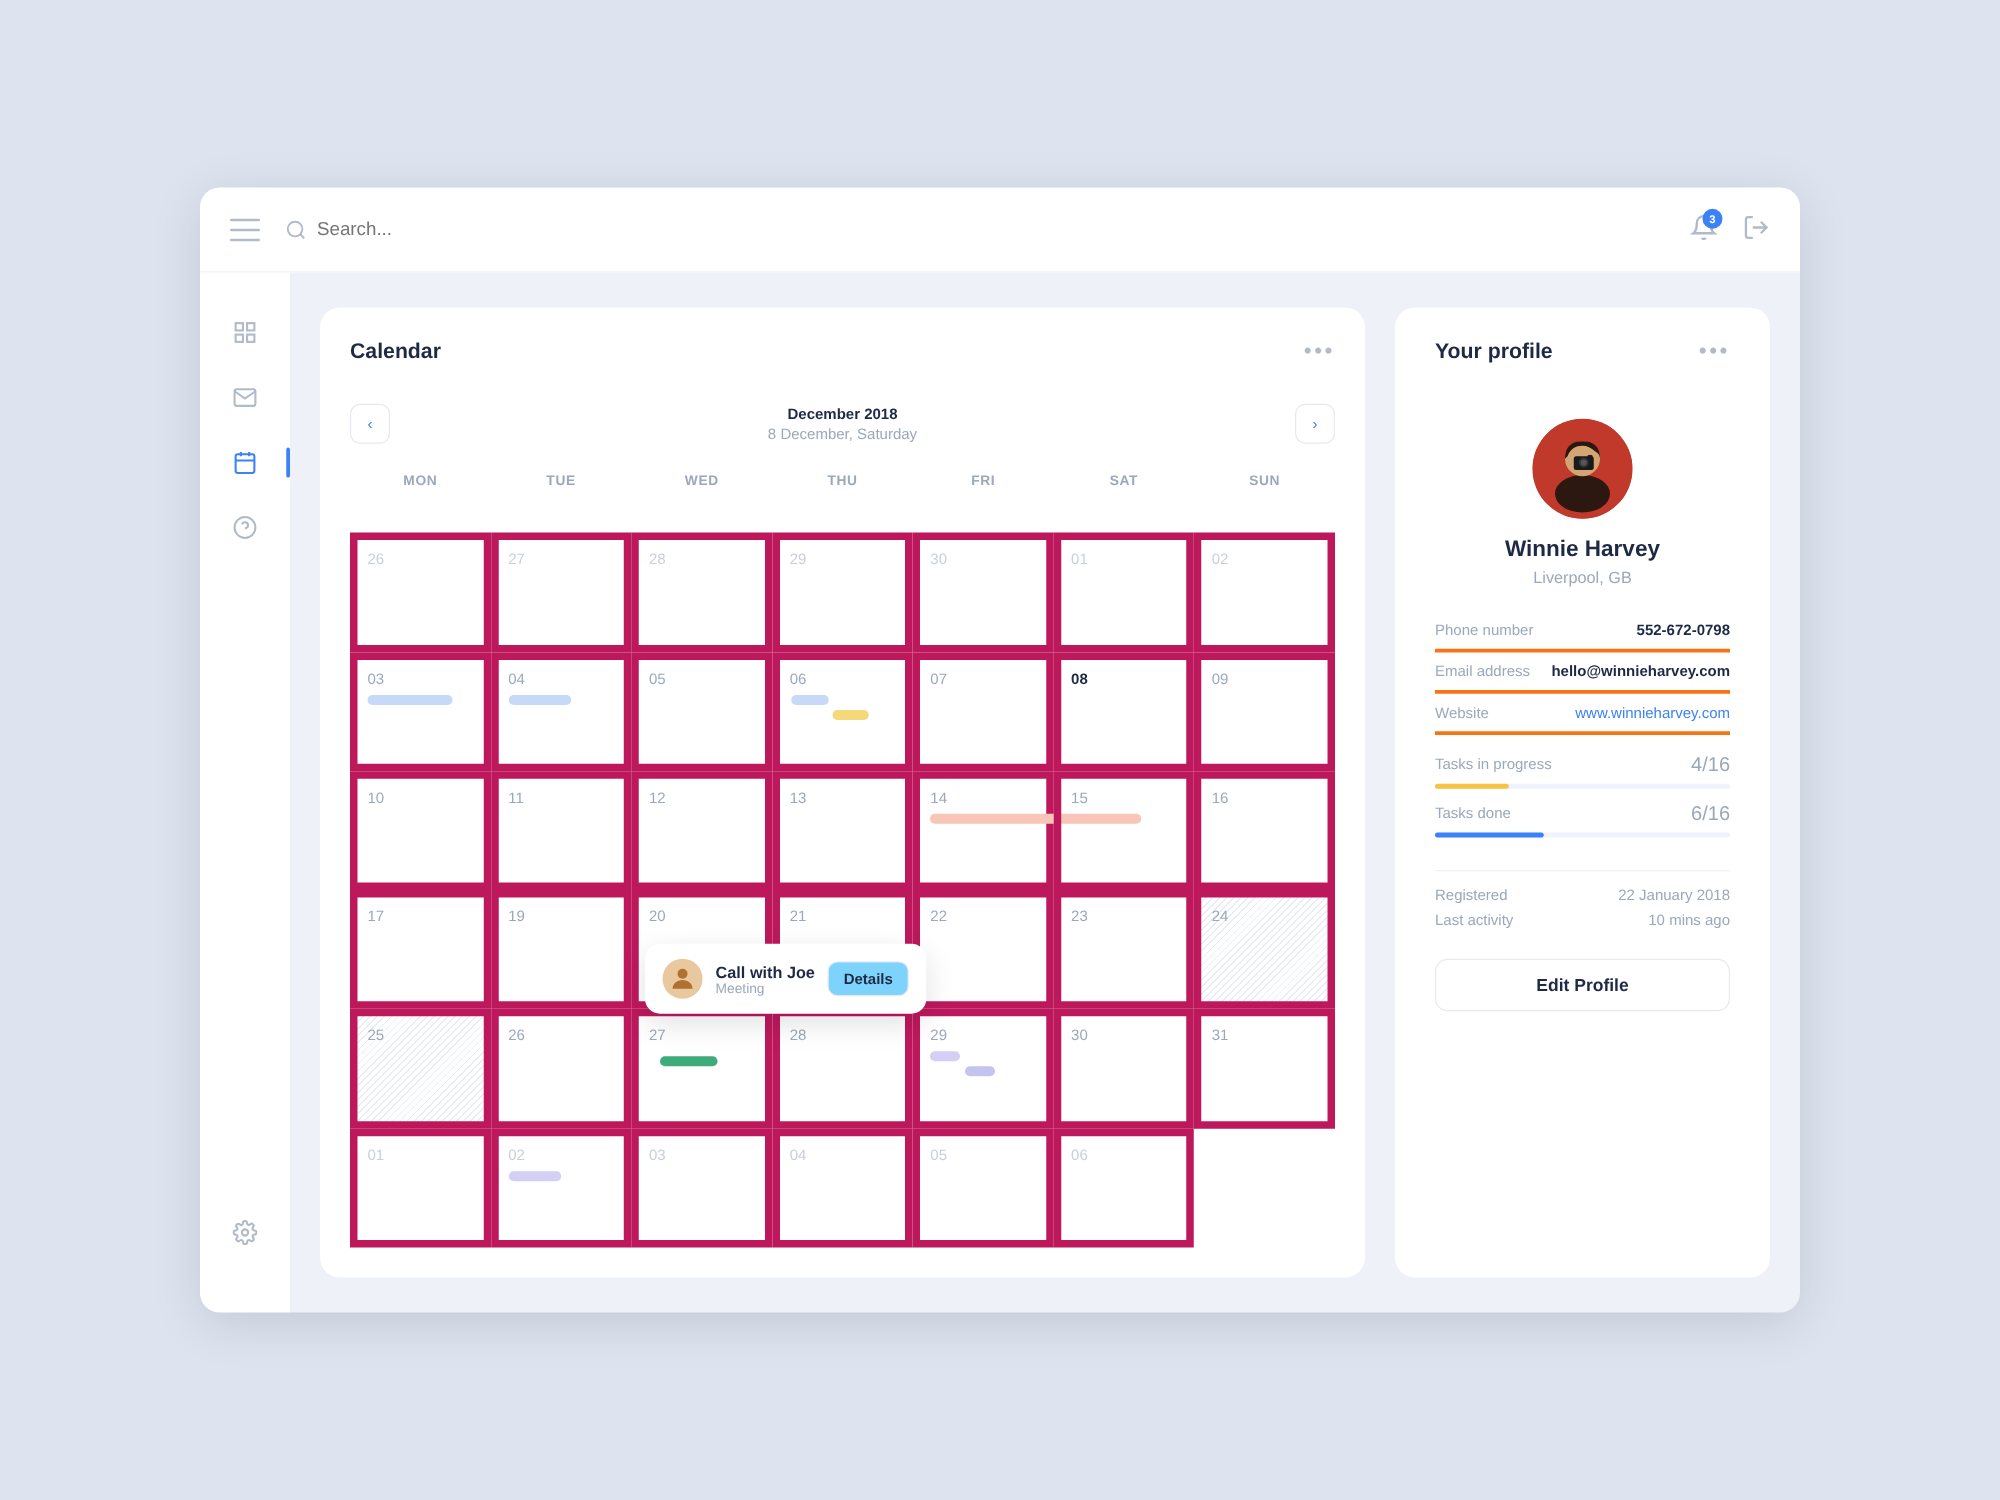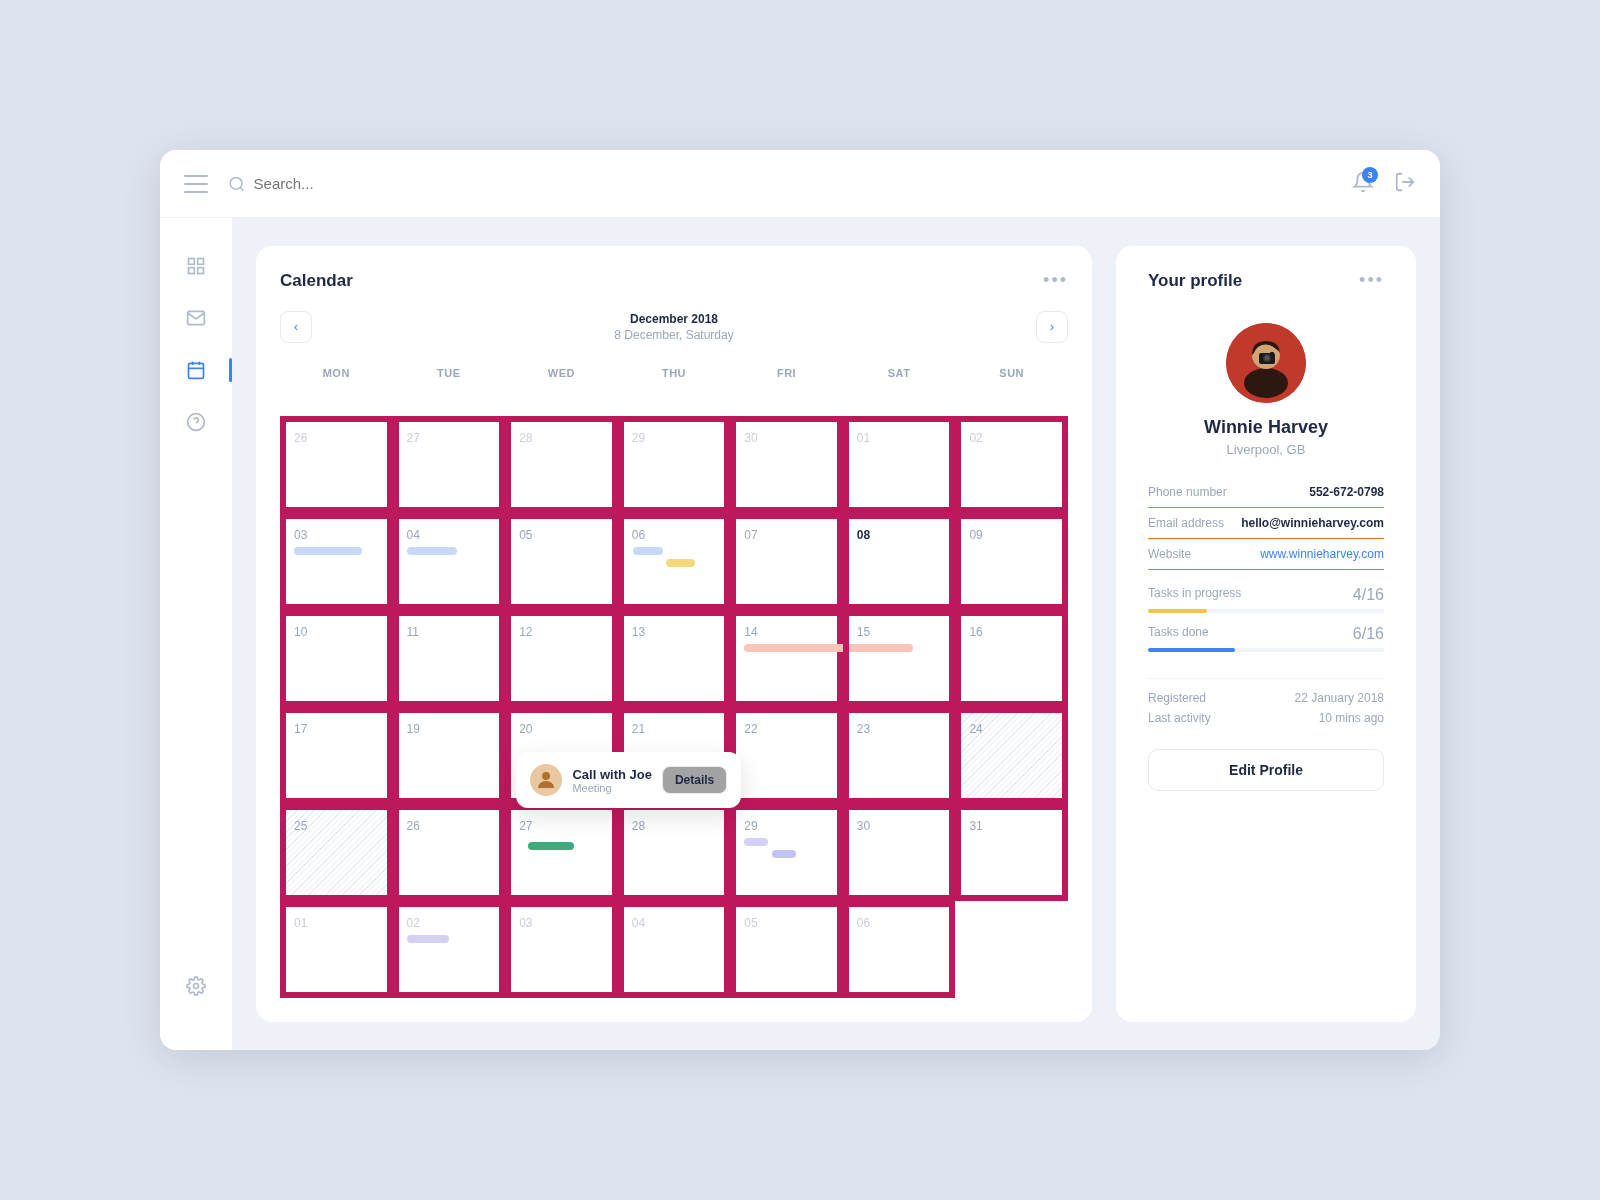--- a/index.html
+++ b/index.html
@@ -163,21 +163,21 @@
       border-radius: 16px;
       padding: 24px;
       display: flex;
       flex-direction: column;
       min-width: 0;
     }
     .card-header {
       display: flex;
       align-items: center;
       justify-content: space-between;
-      margin-bottom: 20px;
+      margin-bottom: 32px;
     }
     .card-title {
       font-size: 17px;
       font-weight: 700;
       color: #1e2a45;
     }
     .three-dots {
       cursor: pointer;
       color: #b0bac9;
       font-size: 18px;
@@ -310,21 +310,21 @@
     .event-name {
       font-size: 13px;
       font-weight: 700;
       color: #1e2a45;
     }
     .event-type {
       font-size: 11px;
       color: #9ba8bb;
     }
     .details-btn {
-      background: #a3a3a3;
+      background: #7dd3fc;
       border: 1px solid #e5e9f0;
       border-radius: 8px;
       padding: 6px 12px;
       font-size: 12px;
       font-weight: 600;
       color: #1e2a45;
       cursor: pointer;
     }
     
     .profile-card {
@@ -364,21 +364,21 @@
       text-align: center;
       font-size: 13px;
       color: #9ba8bb;
       margin-bottom: 20px;
     }
     .profile-info-row {
       display: flex;
       justify-content: space-between;
       align-items: center;
       padding: 8px 0;
-      border-bottom: 1px solid #f97316;
+      border-bottom: 3px solid #f97316;
     }
     .profile-info-label {
       font-size: 12px;
       color: #9ba8bb;
     }
     .profile-info-value {
       font-size: 12px;
       font-weight: 700;
       color: #1e2a45;
       text-align: right;

